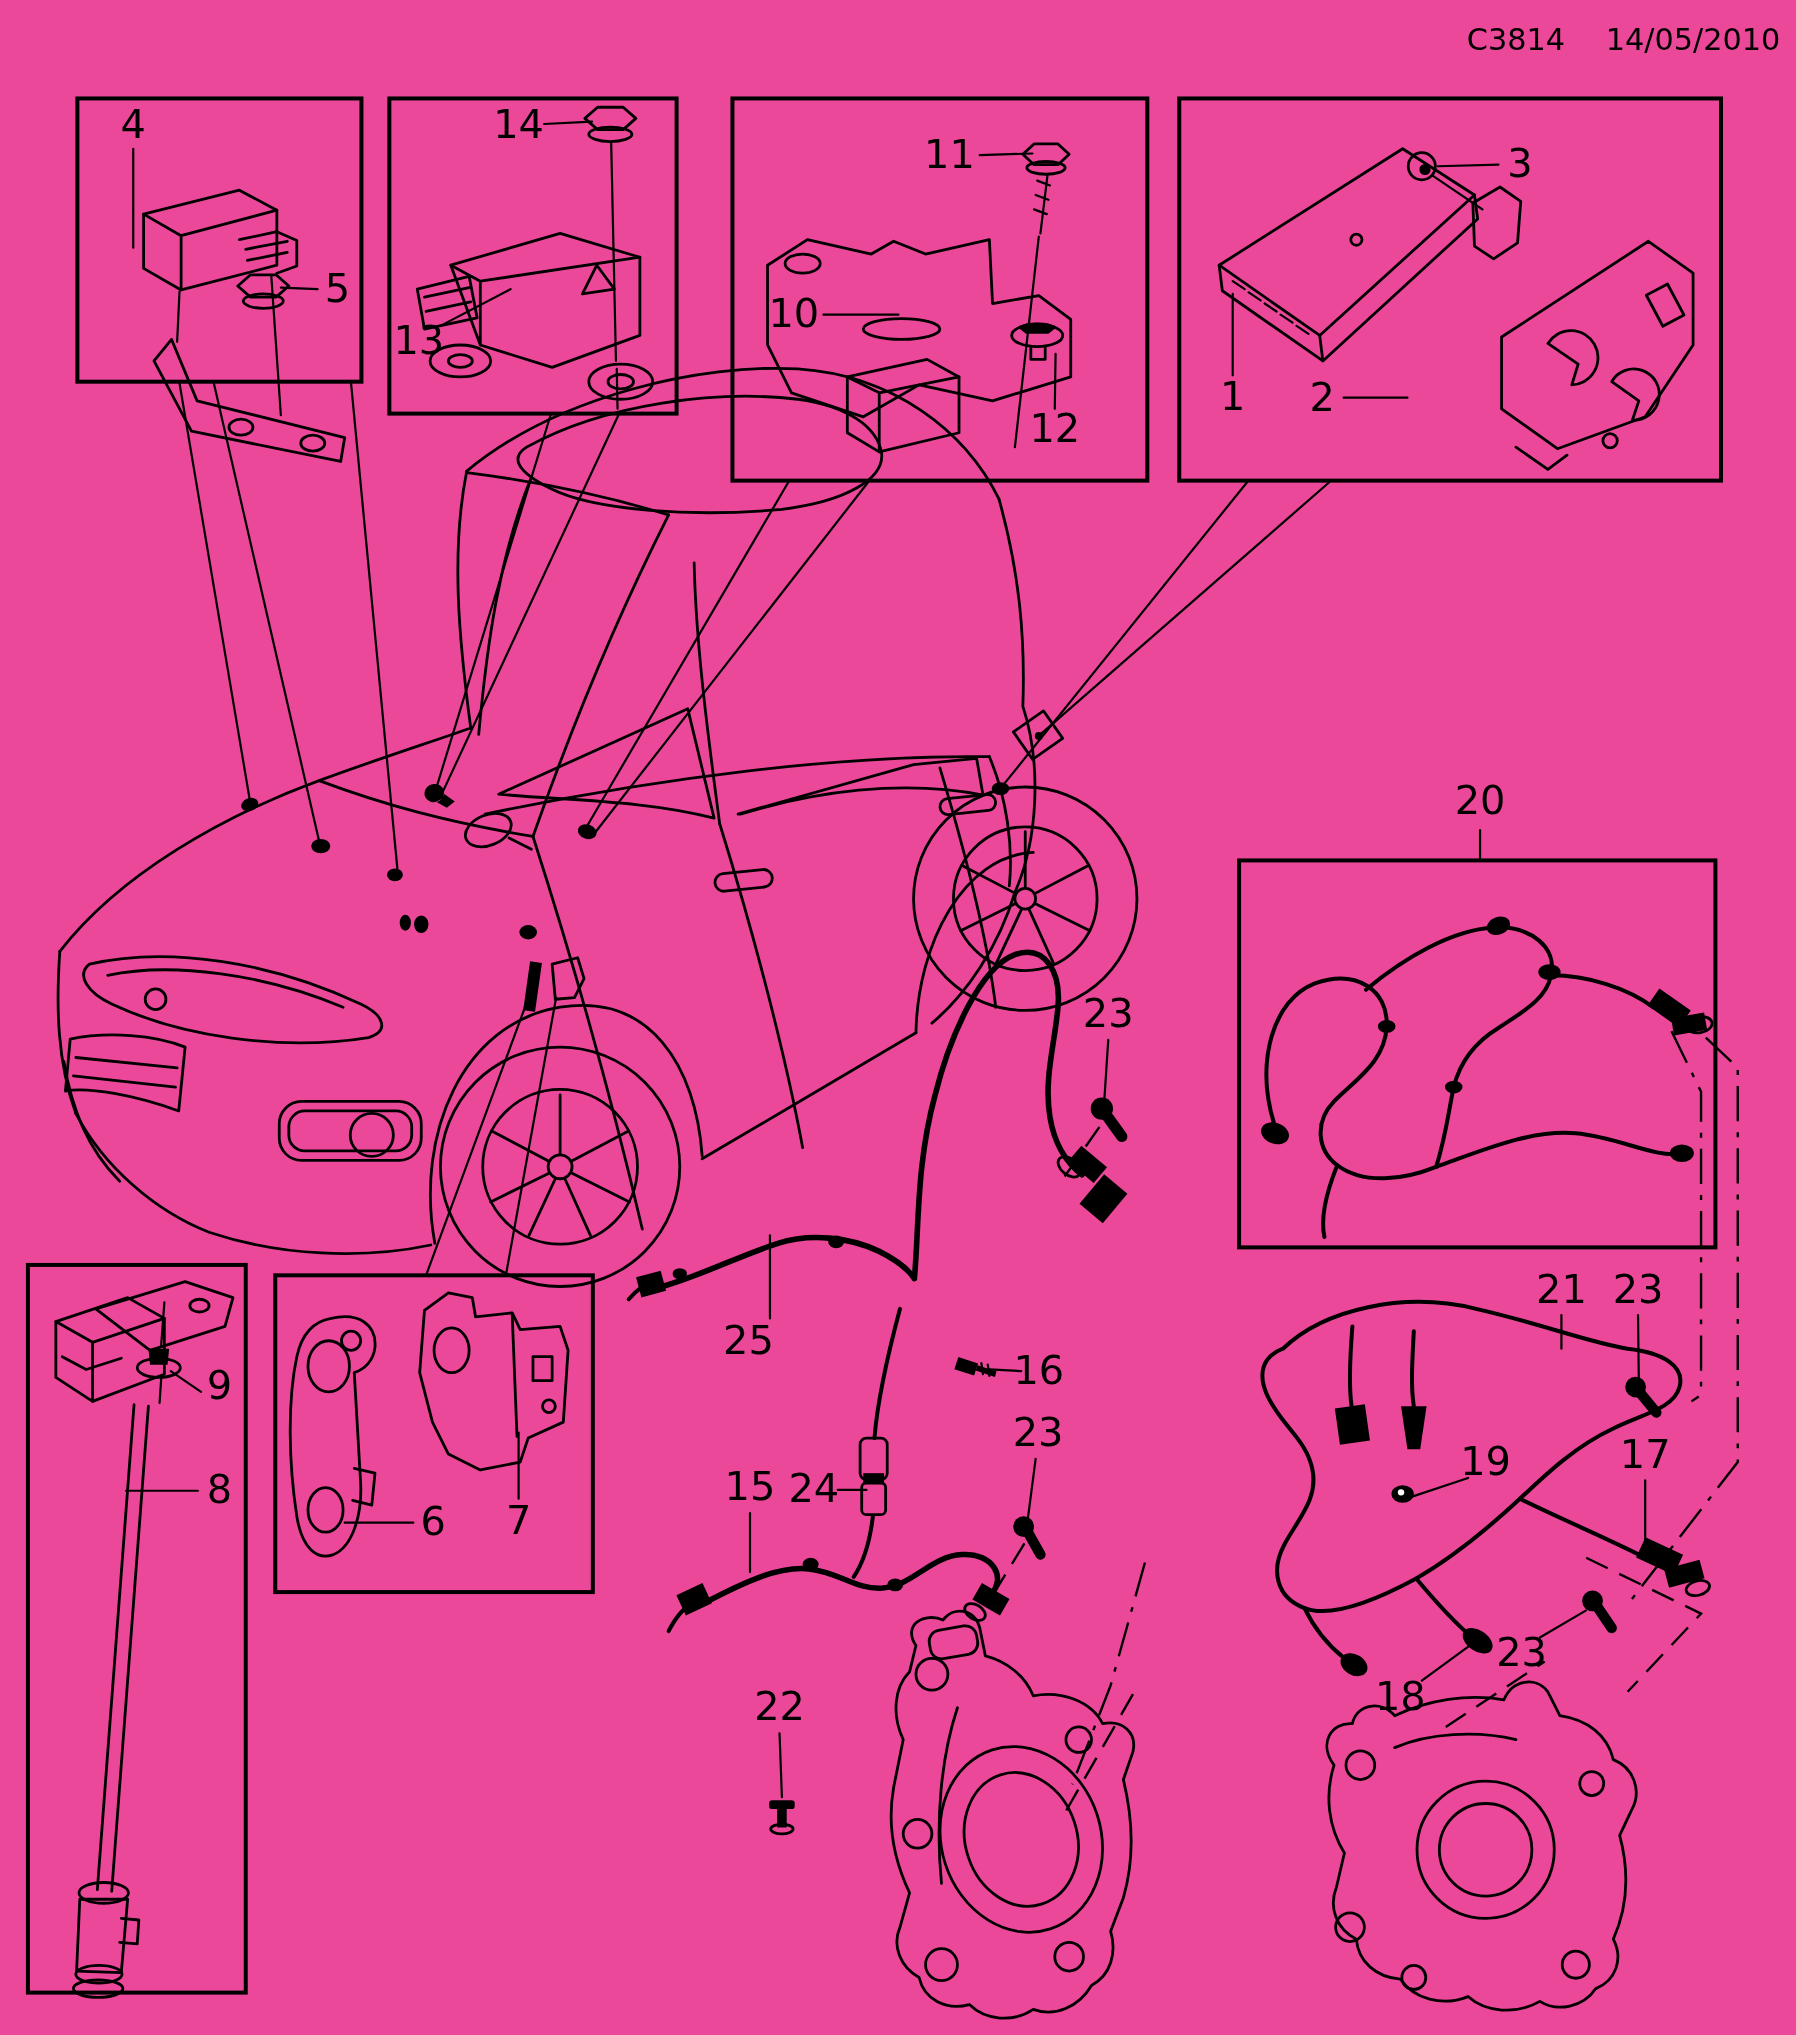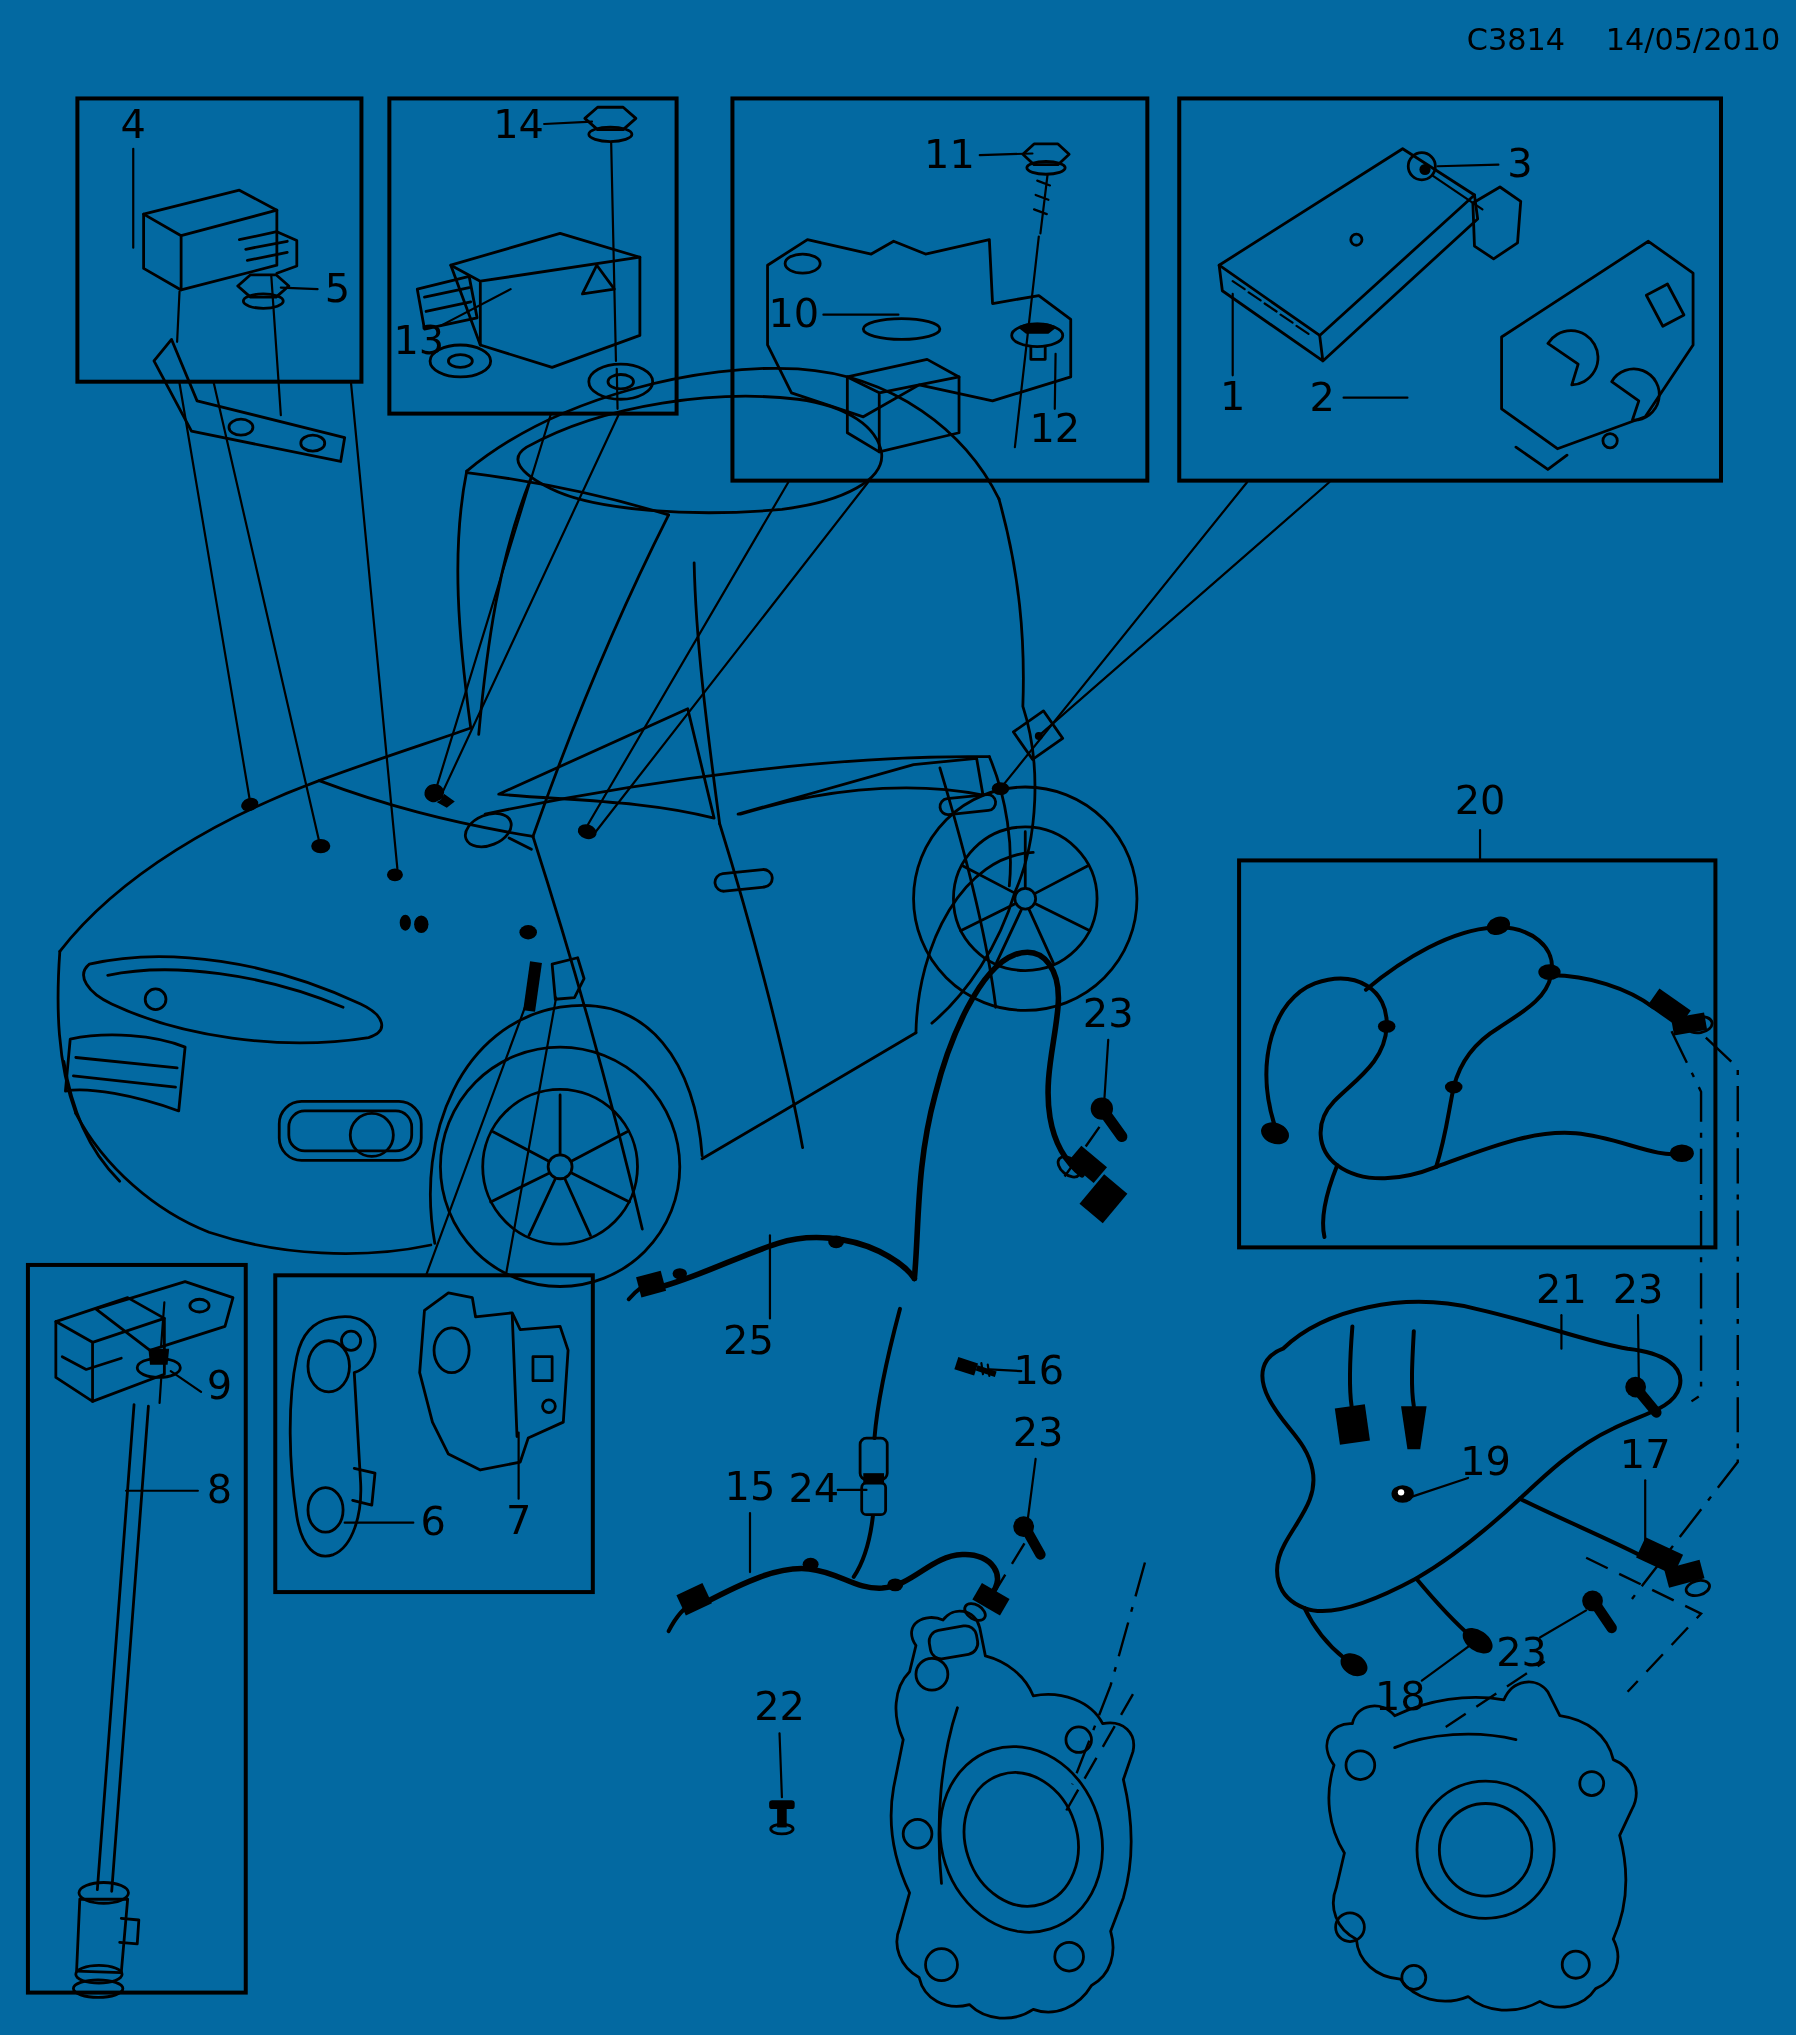--- a/index.html
+++ b/index.html
@@ -1,16 +1,16 @@
 <!DOCTYPE html>
 <html style="font-size:12.8px"><head>
 <meta charset="utf-8">
 <style>
   html,body{margin:0;padding:0;background:#fff;}
-  .stage{position:relative;width:1796px;height:2036px;background:#0369a1;overflow:hidden;}
+  .stage{position:relative;width:1796px;height:2036px;background:#ec4899;overflow:hidden;}
   svg{display:block;}
   .ink{fill:none;stroke:#000;stroke-width:3.5;stroke-linecap:round;stroke-linejoin:round;}
   .box{fill:none;stroke:#000;stroke-width:5;}
   .thin{fill:none;stroke:#000;stroke-width:2.75;stroke-linecap:round;}
   .cable{fill:none;stroke:#000;stroke-width:5;stroke-linecap:round;}
   .cable2{fill:none;stroke:#000;stroke-width:7;stroke-linecap:round;}
   .blob{fill:#000;stroke:none;}
   .dash{fill:none;stroke:#000;stroke-width:3;stroke-dasharray:30 16;}
   .dashdot{fill:none;stroke:#000;stroke-width:3;stroke-dasharray:44 14 6 14;}
   text{font-family:"DejaVu Sans","Liberation Sans",sans-serif;fill:#000;}

